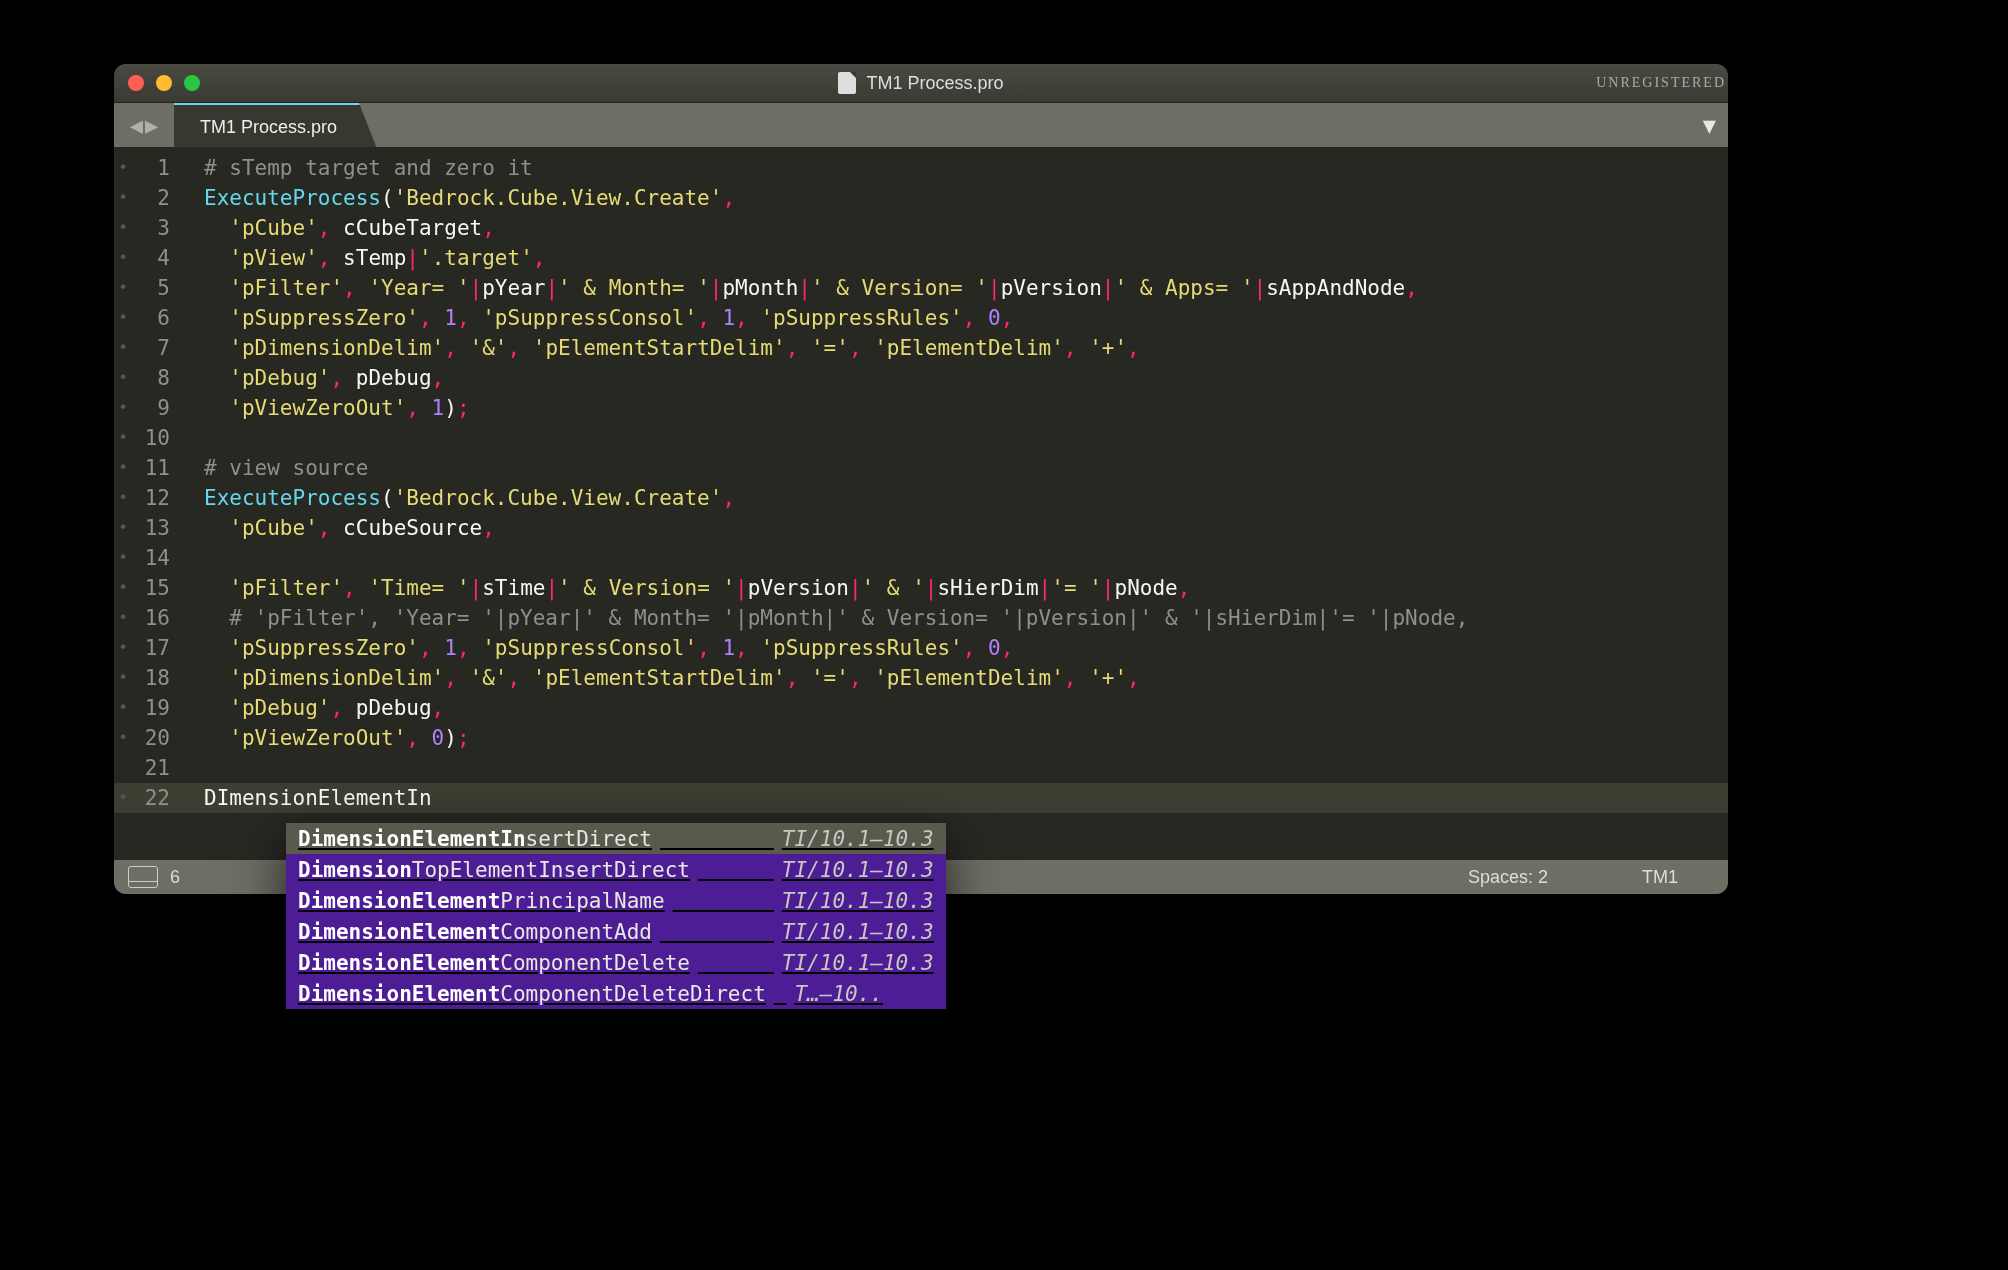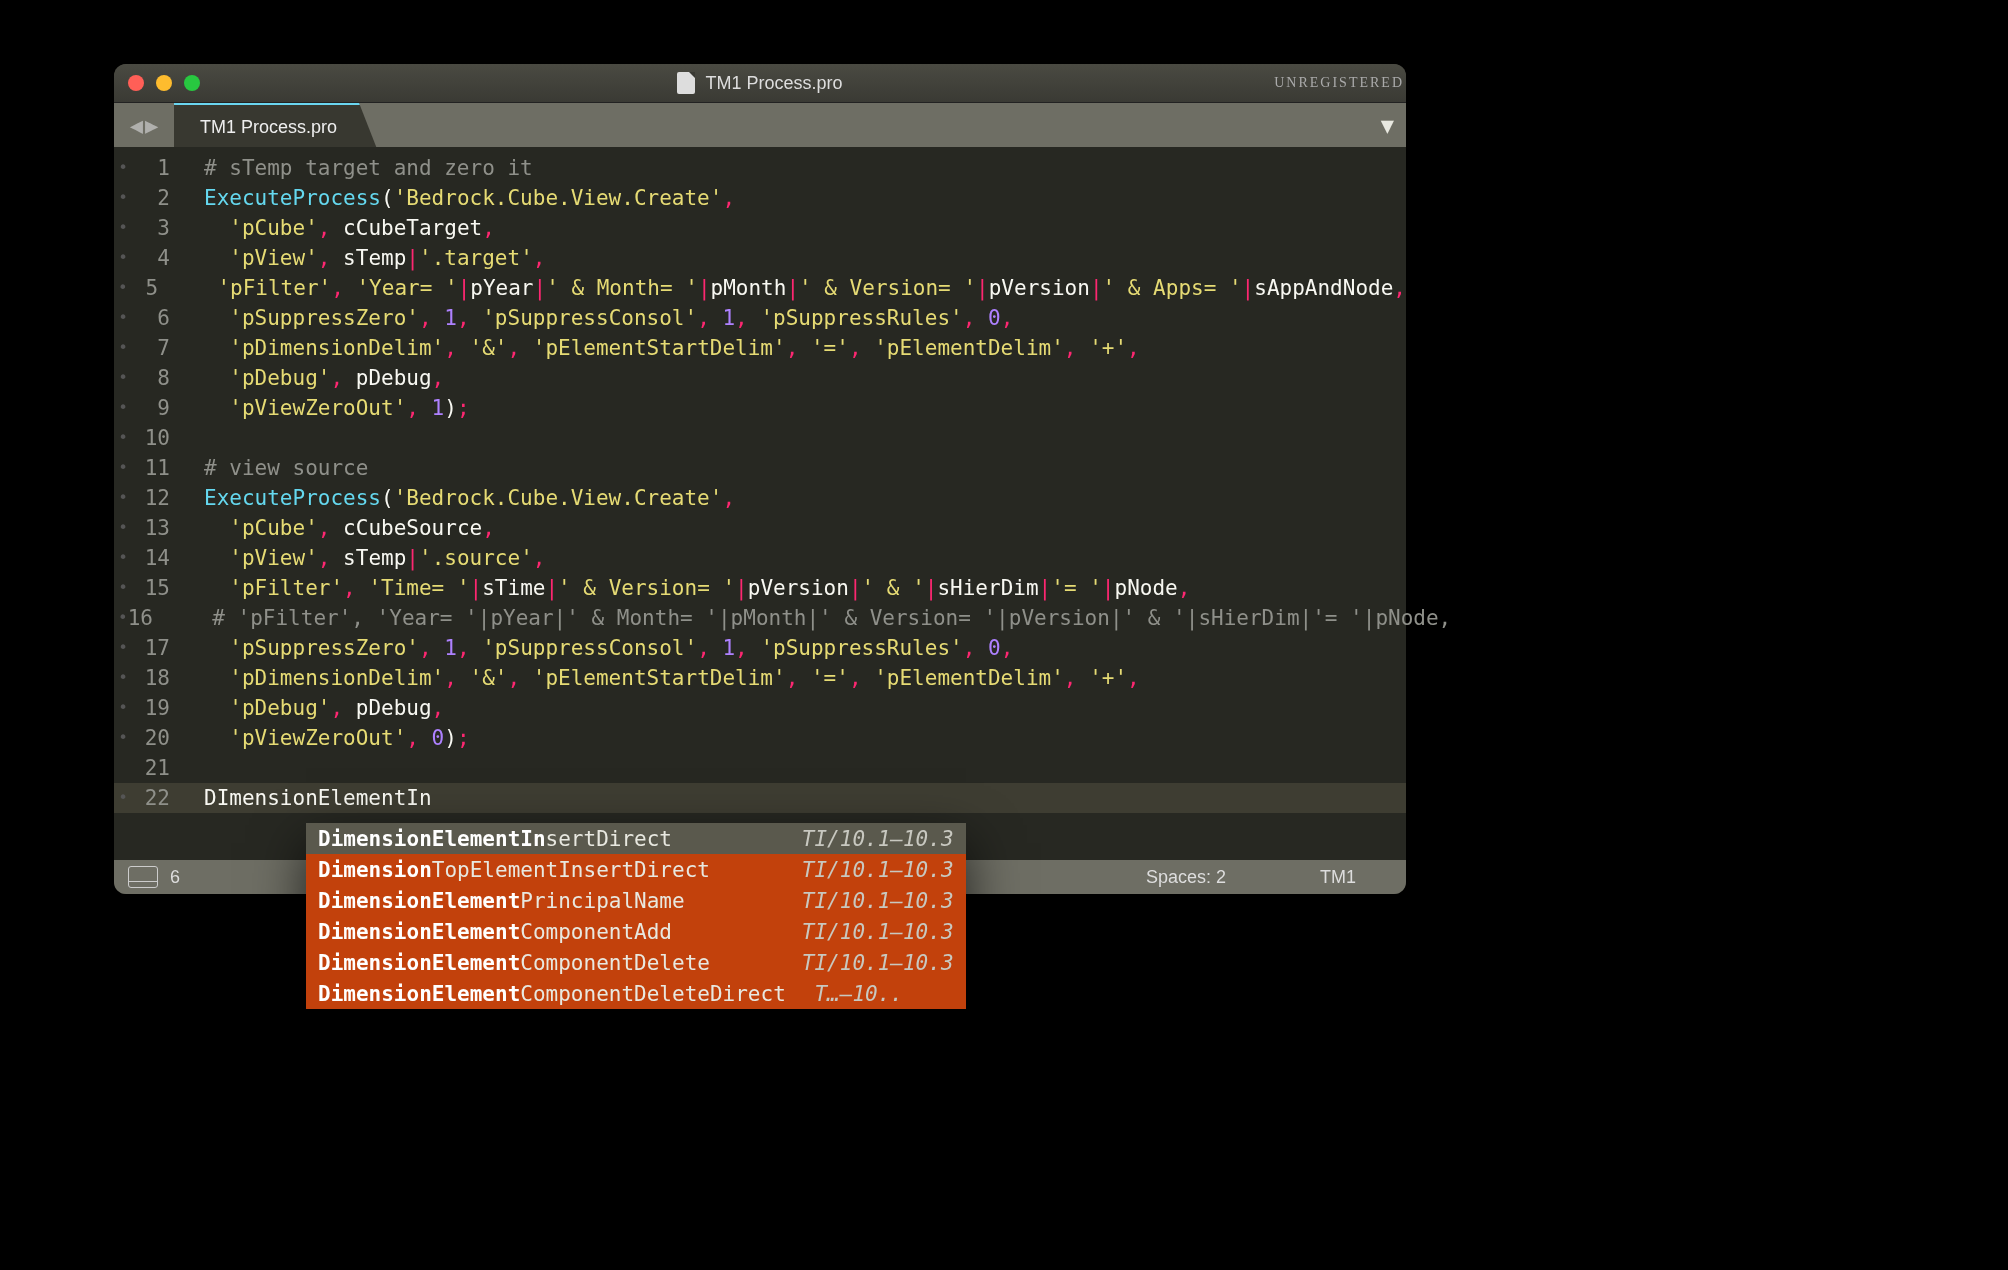--- a/index.html
+++ b/index.html
@@ -8,21 +8,21 @@
     background: #000;
     width: 2008px;
     height: 1270px;
     font-family: "Menlo", "Consolas", monospace;
     overflow: hidden;
   }
   .window {
     position: absolute;
     left: 114px;
     top: 64px;
-    width: 1292px;
+    width: 1614px;
     height: 830px;
     background: #383830;
     border-radius: 12px;
     box-shadow: 0 30px 80px rgba(0,0,0,0.8), 0 0 0 1px rgba(0,0,0,0.4);
     display: flex;
     flex-direction: column;
     overflow: visible;
   }
   
   .titlebar {
@@ -171,26 +171,27 @@
     left: 0; right: 0;
     background: #3e3d32;
     height: 30px;
     z-index: 0;
   }
   .lines { position: relative; z-index: 1; }
 
   
   .autocomplete {
     position: absolute;
-    left: 192px;
+    left: 172px;
     top: 676px;
-    background: #c2410c;
+    background: #4c1d95;
     box-shadow: 0 20px 50px rgba(0,0,0,0.7);
     z-index: 50;
     font-size: 21px;
+    text-decoration: underline;
   }
   .ac-row {
     display: flex;
     height: 31px;
     align-items: center;
     padding: 0 12px;
     gap: 8px;
     white-space: pre;
   }
   .ac-row.selected {
@@ -275,21 +276,21 @@
         <div class="line"><span class="gut-dot">•</span><span class="lineno">4</span><span class="code"><span class="c-plain">  </span><span class="c-string">'pView'</span><span class="c-punc">, </span><span class="c-var">sTemp</span><span class="c-op">|</span><span class="c-string">'.target'</span><span class="c-punc">,</span></span></div>
         <div class="line"><span class="gut-dot">•</span><span class="lineno">5</span><span class="code"><span class="c-plain">  </span><span class="c-string">'pFilter'</span><span class="c-punc">, </span><span class="c-string">'Year= '</span><span class="c-op">|</span><span class="c-var">pYear</span><span class="c-op">|</span><span class="c-string">' &amp; Month= '</span><span class="c-op">|</span><span class="c-var">pMonth</span><span class="c-op">|</span><span class="c-string">' &amp; Version= '</span><span class="c-op">|</span><span class="c-var">pVersion</span><span class="c-op">|</span><span class="c-string">' &amp; Apps= '</span><span class="c-op">|</span><span class="c-var">sAppAndNode</span><span class="c-punc">,</span></span></div>
         <div class="line"><span class="gut-dot">•</span><span class="lineno">6</span><span class="code"><span class="c-plain">  </span><span class="c-string">'pSuppressZero'</span><span class="c-punc">, </span><span class="c-num">1</span><span class="c-punc">, </span><span class="c-string">'pSuppressConsol'</span><span class="c-punc">, </span><span class="c-num">1</span><span class="c-punc">, </span><span class="c-string">'pSuppressRules'</span><span class="c-punc">, </span><span class="c-num">0</span><span class="c-punc">,</span></span></div>
         <div class="line"><span class="gut-dot">•</span><span class="lineno">7</span><span class="code"><span class="c-plain">  </span><span class="c-string">'pDimensionDelim'</span><span class="c-punc">, </span><span class="c-string">'&amp;'</span><span class="c-punc">, </span><span class="c-string">'pElementStartDelim'</span><span class="c-punc">, </span><span class="c-string">'='</span><span class="c-punc">, </span><span class="c-string">'pElementDelim'</span><span class="c-punc">, </span><span class="c-string">'+'</span><span class="c-punc">,</span></span></div>
         <div class="line"><span class="gut-dot">•</span><span class="lineno">8</span><span class="code"><span class="c-plain">  </span><span class="c-string">'pDebug'</span><span class="c-punc">, </span><span class="c-var">pDebug</span><span class="c-punc">,</span></span></div>
         <div class="line"><span class="gut-dot">•</span><span class="lineno">9</span><span class="code"><span class="c-plain">  </span><span class="c-string">'pViewZeroOut'</span><span class="c-punc">, </span><span class="c-num">1</span><span class="c-plain">)</span><span class="c-punc">;</span></span></div>
         <div class="line"><span class="gut-dot">•</span><span class="lineno">10</span><span class="code"></span></div>
         <div class="line"><span class="gut-dot">•</span><span class="lineno">11</span><span class="code"><span class="c-comment"># view source</span></span></div>
         <div class="line"><span class="gut-dot">•</span><span class="lineno">12</span><span class="code"><span class="c-func">ExecuteProcess</span><span class="c-plain">(</span><span class="c-string">'Bedrock.Cube.View.Create'</span><span class="c-punc">,</span></span></div>
         <div class="line"><span class="gut-dot">•</span><span class="lineno">13</span><span class="code"><span class="c-plain">  </span><span class="c-string">'pCube'</span><span class="c-punc">, </span><span class="c-var">cCubeSource</span><span class="c-punc">,</span></span></div>
-        <div class="line"><span class="gut-dot">•</span><span class="lineno">14</span><span class="code"><span class="c-plain">  </span><span class="c-string">'pView'</span><span class="c-punc">, </span><span class="c-var">sTemp</span><span class="c-op">|</span><span class="c-string">'.source'</span><span class="c-punc">,</span></span></div>
+        <div class="line"><span class="gut-dot">•</span><span class="lineno">14</span></div>
         <div class="line"><span class="gut-dot">•</span><span class="lineno">15</span><span class="code"><span class="c-plain">  </span><span class="c-string">'pFilter'</span><span class="c-punc">, </span><span class="c-string">'Time= '</span><span class="c-op">|</span><span class="c-var">sTime</span><span class="c-op">|</span><span class="c-string">' &amp; Version= '</span><span class="c-op">|</span><span class="c-var">pVersion</span><span class="c-op">|</span><span class="c-string">' &amp; '</span><span class="c-op">|</span><span class="c-var">sHierDim</span><span class="c-op">|</span><span class="c-string">'= '</span><span class="c-op">|</span><span class="c-var">pNode</span><span class="c-punc">,</span></span></div>
         <div class="line"><span class="gut-dot">•</span><span class="lineno">16</span><span class="code"><span class="c-plain">  </span><span class="c-comment"># 'pFilter', 'Year= '|pYear|' &amp; Month= '|pMonth|' &amp; Version= '|pVersion|' &amp; '|sHierDim|'= '|pNode,</span></span></div>
         <div class="line"><span class="gut-dot">•</span><span class="lineno">17</span><span class="code"><span class="c-plain">  </span><span class="c-string">'pSuppressZero'</span><span class="c-punc">, </span><span class="c-num">1</span><span class="c-punc">, </span><span class="c-string">'pSuppressConsol'</span><span class="c-punc">, </span><span class="c-num">1</span><span class="c-punc">, </span><span class="c-string">'pSuppressRules'</span><span class="c-punc">, </span><span class="c-num">0</span><span class="c-punc">,</span></span></div>
         <div class="line"><span class="gut-dot">•</span><span class="lineno">18</span><span class="code"><span class="c-plain">  </span><span class="c-string">'pDimensionDelim'</span><span class="c-punc">, </span><span class="c-string">'&amp;'</span><span class="c-punc">, </span><span class="c-string">'pElementStartDelim'</span><span class="c-punc">, </span><span class="c-string">'='</span><span class="c-punc">, </span><span class="c-string">'pElementDelim'</span><span class="c-punc">, </span><span class="c-string">'+'</span><span class="c-punc">,</span></span></div>
         <div class="line"><span class="gut-dot">•</span><span class="lineno">19</span><span class="code"><span class="c-plain">  </span><span class="c-string">'pDebug'</span><span class="c-punc">, </span><span class="c-var">pDebug</span><span class="c-punc">,</span></span></div>
         <div class="line"><span class="gut-dot">•</span><span class="lineno">20</span><span class="code"><span class="c-plain">  </span><span class="c-string">'pViewZeroOut'</span><span class="c-punc">, </span><span class="c-num">0</span><span class="c-plain">)</span><span class="c-punc">;</span></span></div>
         <div class="line"><span class="gut-dot"> </span><span class="lineno">21</span><span class="code"></span></div>
         <div class="line"><span class="gut-dot">•</span><span class="lineno">22</span><span class="code"><span class="c-var">DImensionElementIn</span></span></div>
       </div>
 

